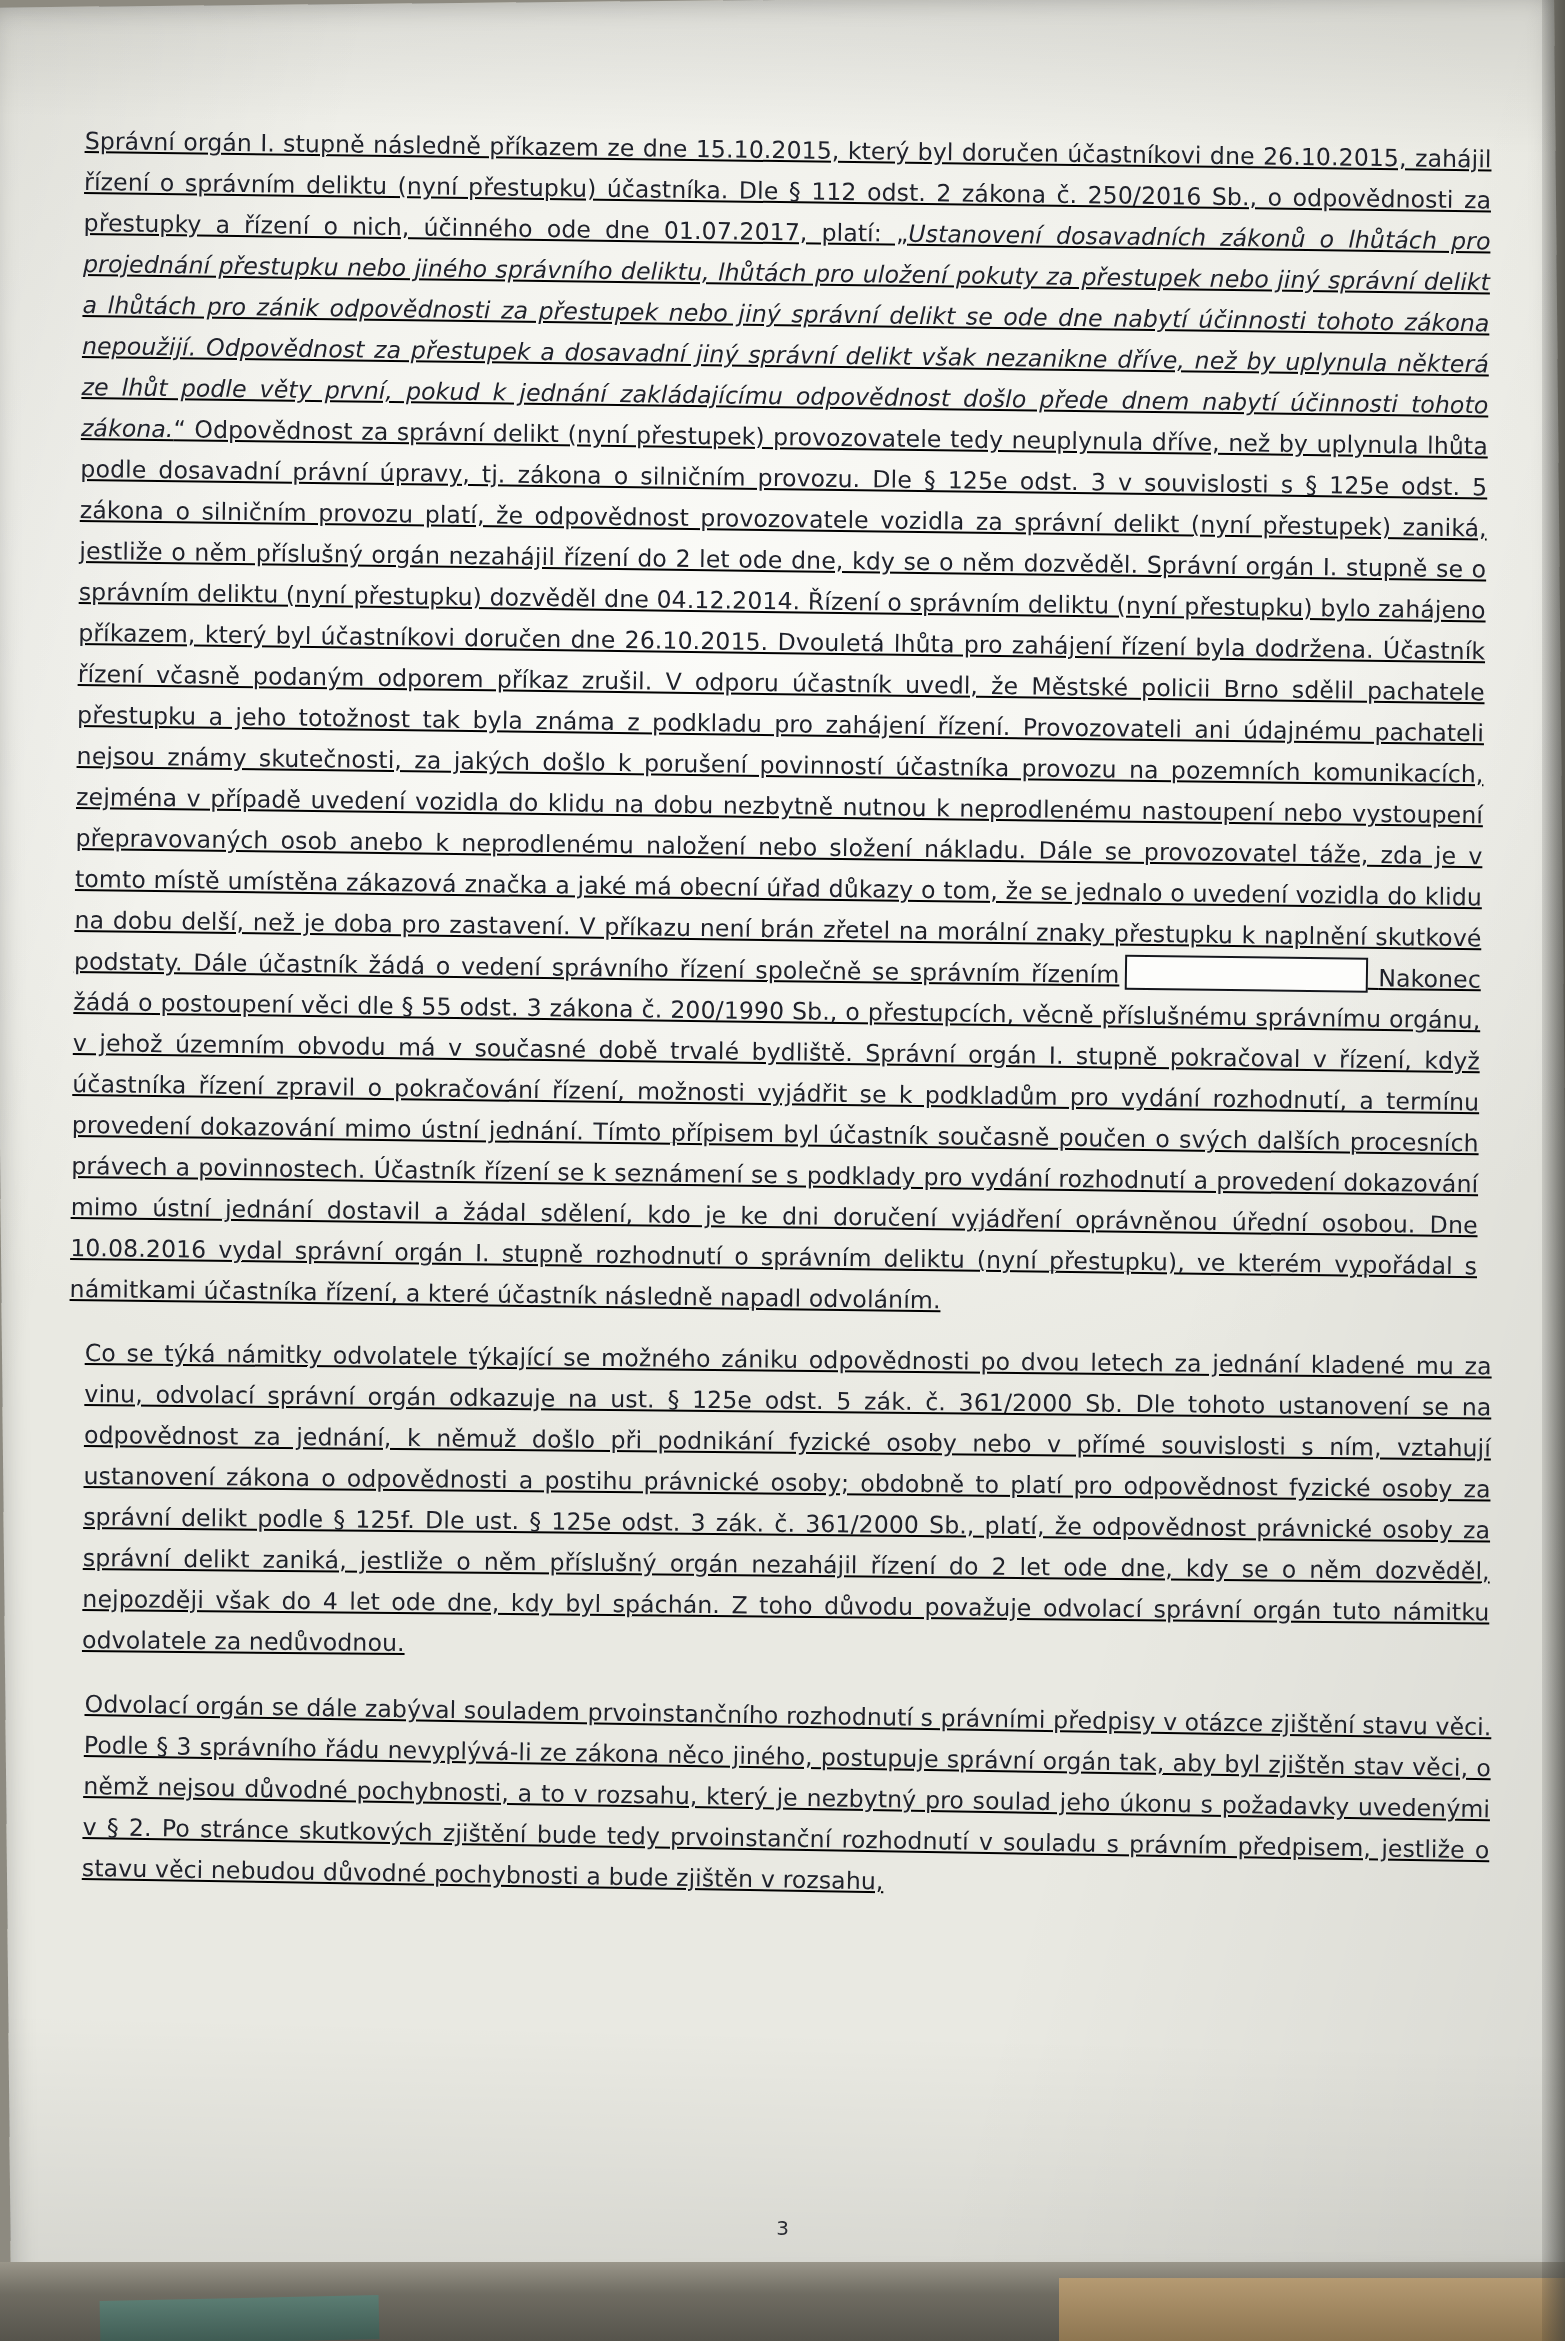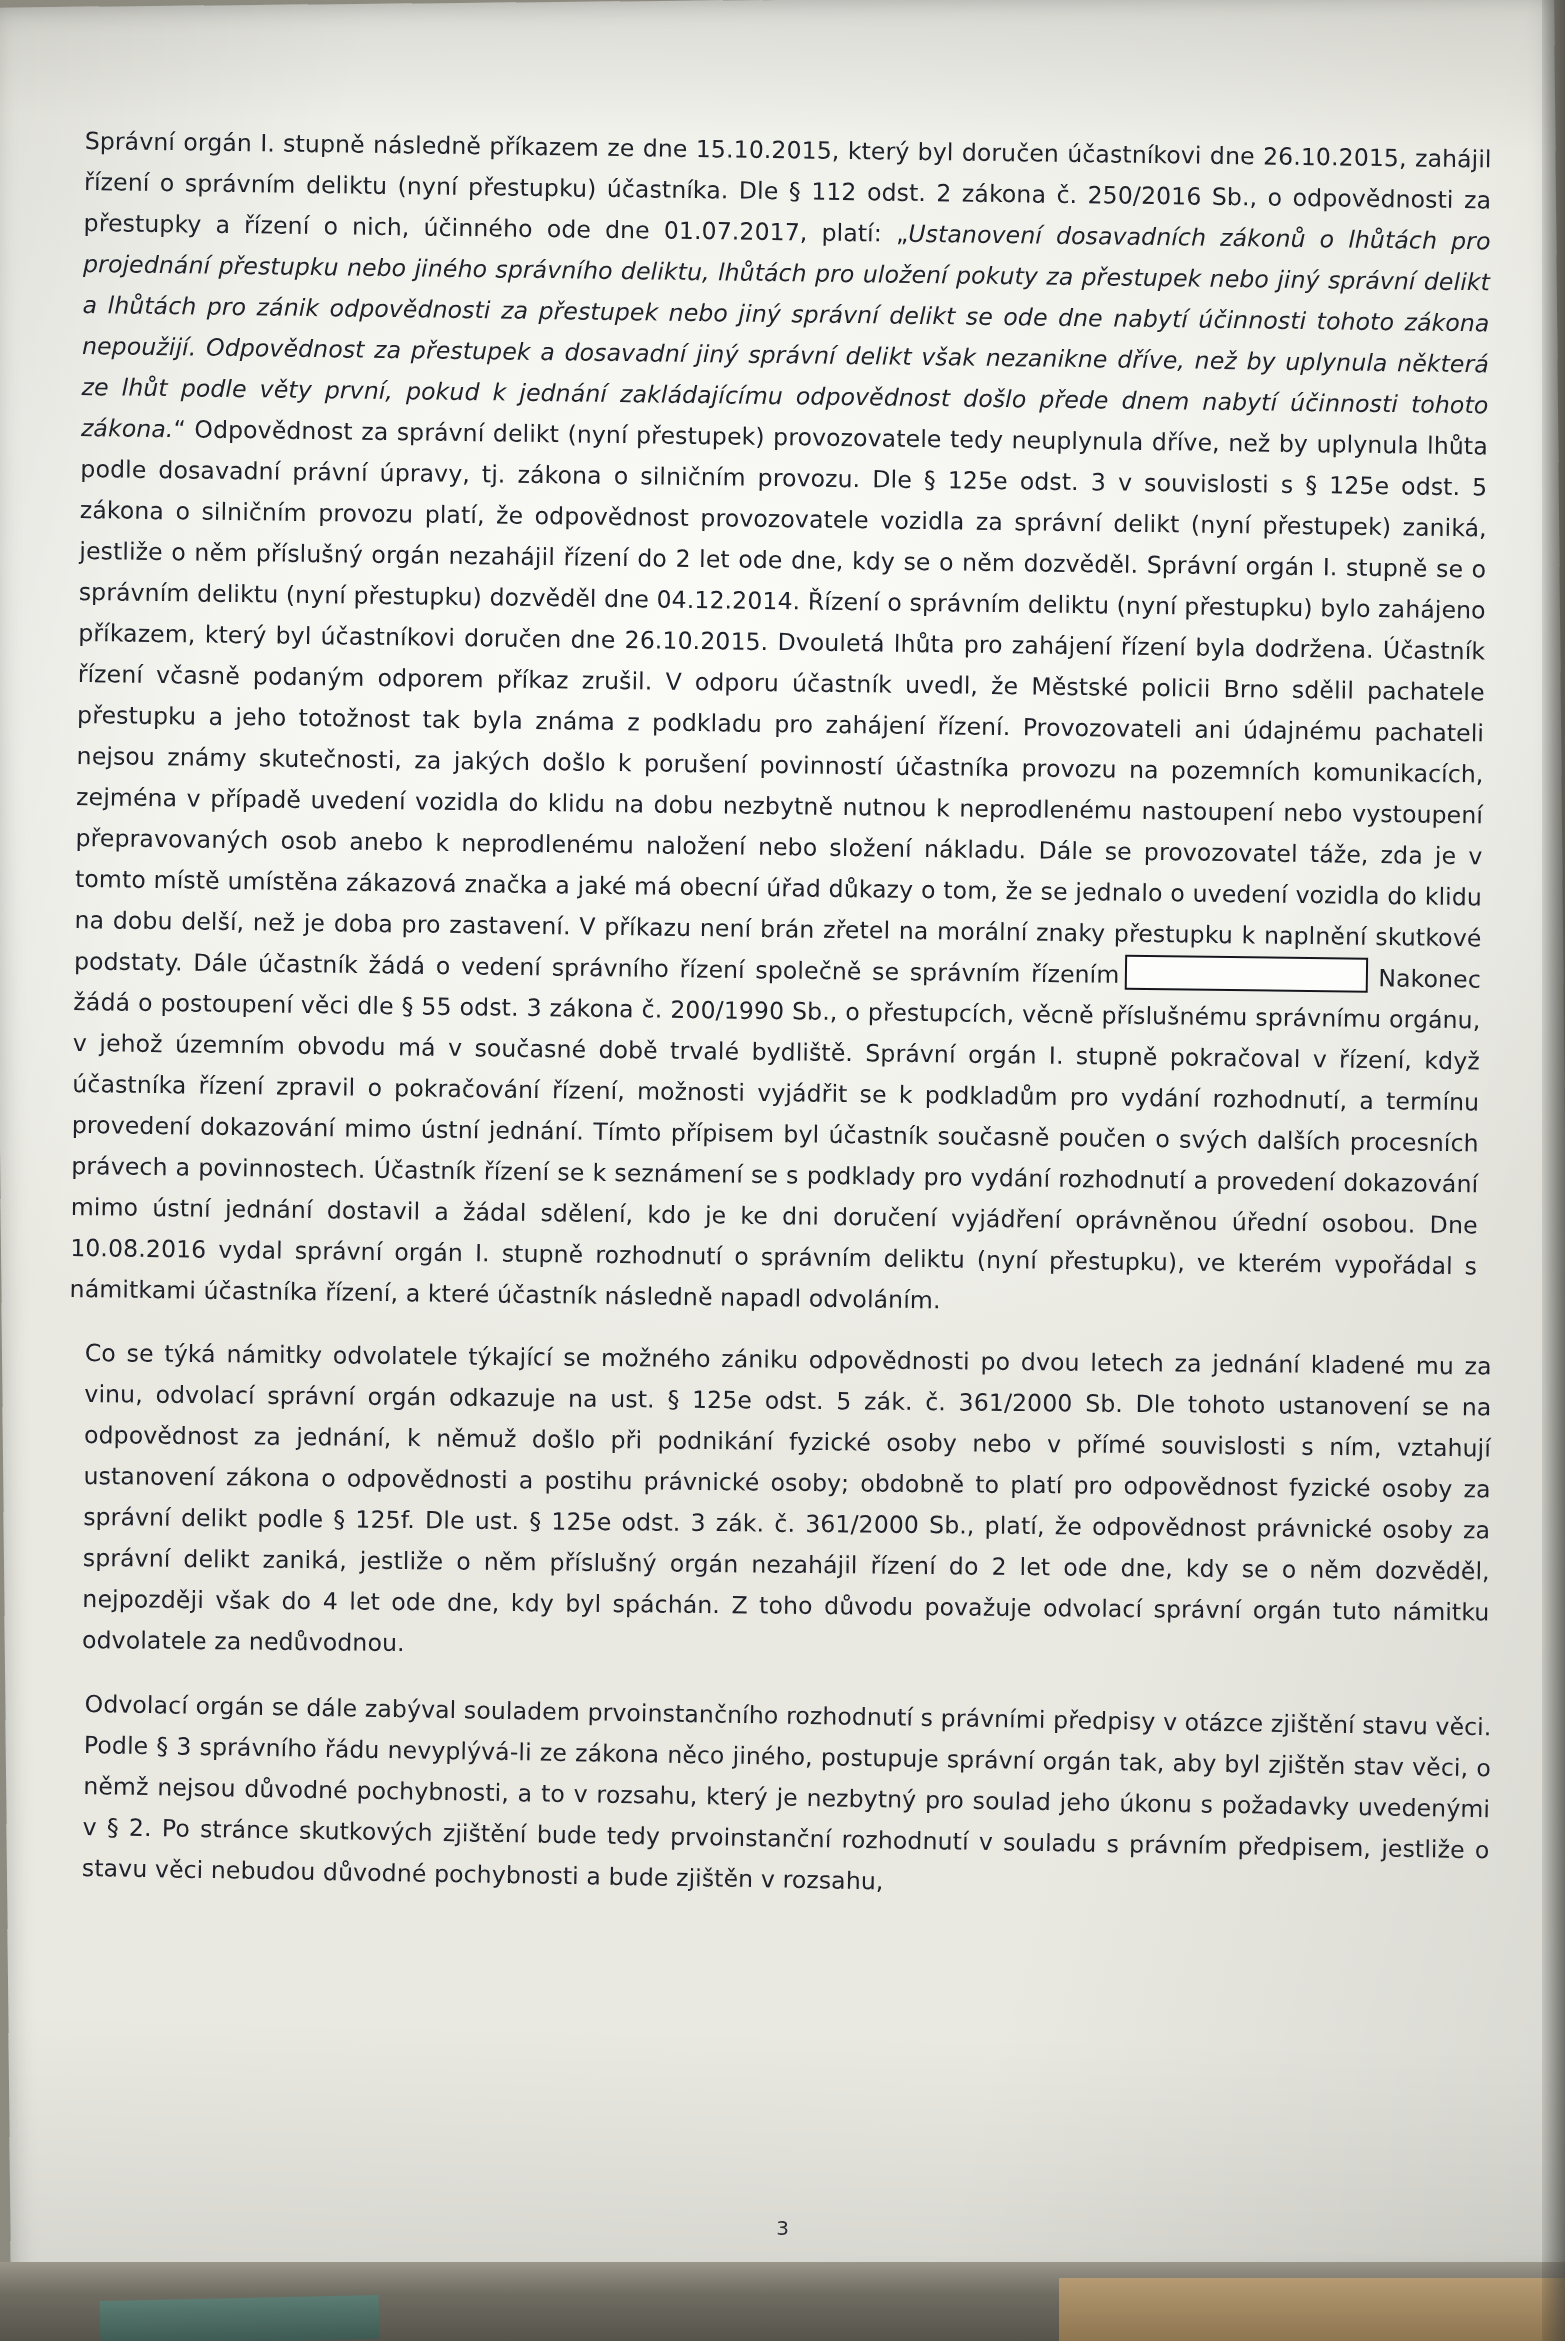--- a/index.html
+++ b/index.html
@@ -72,20 +72,21 @@
     height: 2342px;
     background: linear-gradient(90deg, rgba(0,0,0,0.10) 0%, rgba(60,60,55,0.65) 100%);
   }
 
   
   #content {
     position: absolute;
     left: 85px;
     top: 121px;
     width: 1407px;
+    text-decoration: underline;
   }
   p {
     margin: 0;
     color: #20222b;
     font-size: 23.6px;
     line-height: 41px;
     text-align: justify;
     text-justify: inter-word;
     letter-spacing: 0.1px;
     font-family: "DejaVu Sans", sans-serif;

